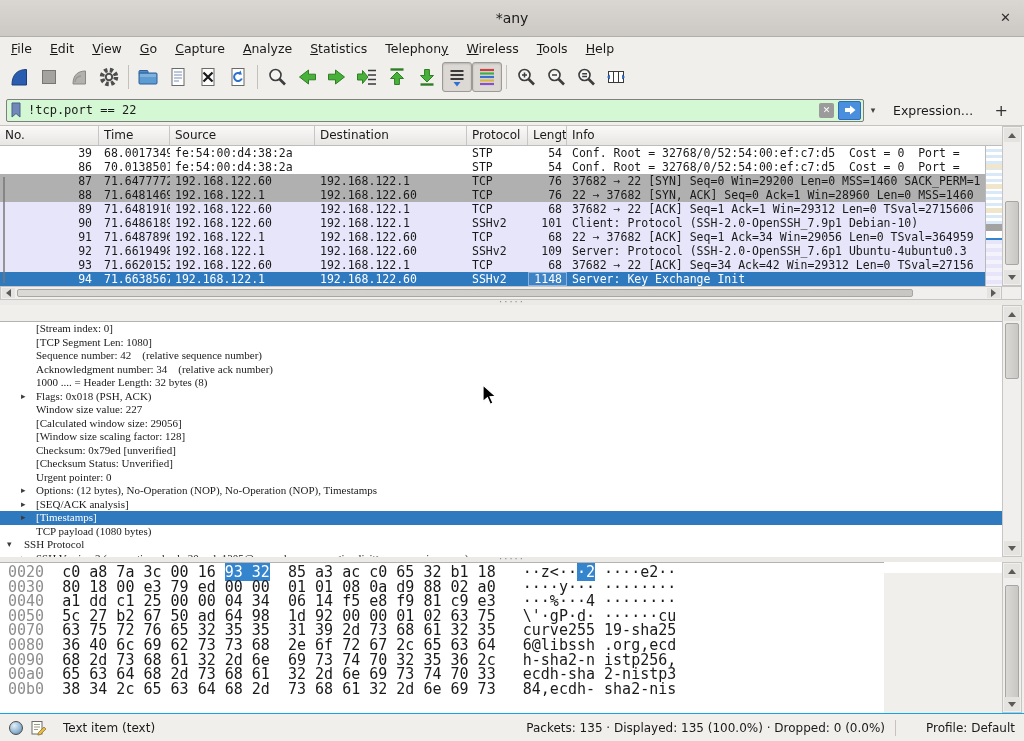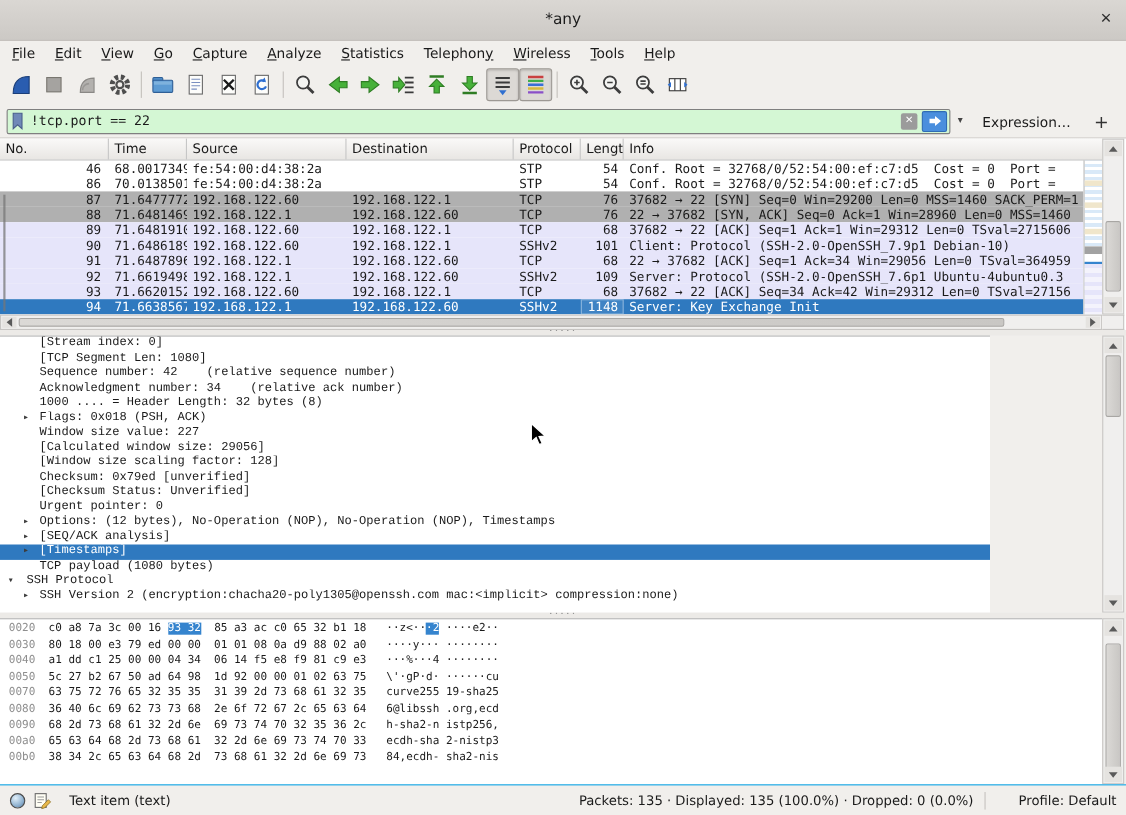--- a/index.html
+++ b/index.html
@@ -56,31 +56,31 @@
   .sb-thumb{position:absolute;left:2px;right:2px;background:linear-gradient(90deg,#dbd9d6,#c9c7c4);border:1px solid #a8a6a3;border-radius:2px;}
   .tri{width:0;height:0;}
   .tri.up{border-left:4px solid transparent;border-right:4px solid transparent;border-bottom:5px solid #5a5a5a;}
   .tri.dn{border-left:4px solid transparent;border-right:4px solid transparent;border-top:5px solid #5a5a5a;}
   .tri.lf{border-top:4px solid transparent;border-bottom:4px solid transparent;border-right:5px solid #5a5a5a;}
   .tri.rt{border-top:4px solid transparent;border-bottom:4px solid transparent;border-left:5px solid #5a5a5a;}
   .hsb-btn{position:absolute;top:1px;bottom:1px;width:13px;background:#e5e3e0;display:flex;align-items:center;justify-content:center;}
   
   .split{position:absolute;left:0;right:0;background:#eceae7;text-align:center;color:#8a8a8a;font-size:10px;line-height:4px;letter-spacing:2px;overflow:hidden;}
   
-  .dpane{position:absolute;top:305px;left:0;width:900px;height:252px;background:#fff;border-top:1px solid #b3b3b3;box-sizing:border-box;overflow:hidden;font-family:Liberation Mono, monospace;font-size:11px;}
+  .dpane{position:absolute;top:321px;left:0;width:1002px;height:252px;background:#fff;border-top:1px solid #b3b3b3;box-sizing:border-box;overflow:hidden;font-family:Liberation Serif, serif;font-size:11px;}
   .dline{position:relative;height:13.5px;line-height:13.5px;display:flex;white-space:pre;}
   .dline .arr{position:absolute;font-size:9px;color:#3c3c3c;top:0;}
   .dline.l1 .txt{padding-left:24px;}
   .dline.l2 .txt{padding-left:36px;}
   .dline.l1 .arr{left:7px;}
   .dline.l2 .arr{left:21px;}
   .dline .txt{flex:1 1 auto;overflow:hidden;}
   .dline.sel .txt{background:var(--sel);color:#fff;}
   
-  .hpane{position:absolute;top:562px;left:0;width:1002px;height:151px;background:#fff;border-top:1px solid #b3b3b3;box-sizing:border-box;overflow:hidden;font-family:"DejaVu Sans Mono",monospace;font-size:10px;padding:2px 0 0 8px;}
+  .hpane{position:absolute;top:562px;left:0;width:884px;height:151px;background:#fff;border-top:1px solid #b3b3b3;box-sizing:border-box;overflow:hidden;font-family:"DejaVu Sans Mono",monospace;font-size:15px;padding:2px 0 0 8px;}
   .hrow{height:14.6px;line-height:14.6px;white-space:pre;}
   .off{color:#8e8e8e;}
   .hl{background:var(--hl);color:#fff;}
   
   .statusbar{position:absolute;top:713px;left:0;right:0;height:28px;background:#f1efec;border-top:1px solid #0ea5e9;display:flex;align-items:center;font-size:12px;}
   .sicon{width:14px;height:14px;border-radius:50%;margin-left:9px;background:radial-gradient(circle at 35% 30%,#e2f0fa,#8fb2d0 60%,#53789e);border:1px solid #4a4a4a;box-sizing:border-box;flex:0 0 auto;}
   .snote{margin-left:8px;flex:0 0 auto;display:flex;}
   .sleft{margin-left:16px;}
   .spacer{flex:1;}
   .sdiv{width:1px;height:16px;background:#c6c2be;margin:0 10px;flex:0 0 auto;}
@@ -265,21 +265,21 @@
     <div class="phead" id="phead">
         <div class="phc" style="width: 99px;">No.</div>
         <div class="phc" style="width: 71px;">Time</div>
         <div class="phc" style="width: 145px;">Source</div>
         <div class="phc" style="width: 152px;">Destination</div>
         <div class="phc" style="width: 61px;">Protocol</div>
         <div class="phc" style="width: 39px;">Length</div>
         <div class="phc last">Info</div>
       </div>
     <div class="prows" id="prows">
-        <div class="prow v-stp"><span class="pc no">46</span><span class="pc time">68.001734936</span><span class="pc src">fe:54:00:d4:38:2a</span><span class="pc dst"></span><span class="pc proto">STP</span><span class="pc len">54</span><span class="pc info">Conf. Root = 32768/0/52:54:00:ef:c7:d5  Cost = 0  Port =</span></div>
+        <div class="prow v-stp"><span class="pc no">39</span><span class="pc time">68.001734936</span><span class="pc src">fe:54:00:d4:38:2a</span><span class="pc dst"></span><span class="pc proto">STP</span><span class="pc len">54</span><span class="pc info">Conf. Root = 32768/0/52:54:00:ef:c7:d5  Cost = 0  Port =</span></div>
         <div class="prow v-stp"><span class="pc no">86</span><span class="pc time">70.013850163</span><span class="pc src">fe:54:00:d4:38:2a</span><span class="pc dst"></span><span class="pc proto">STP</span><span class="pc len">54</span><span class="pc info">Conf. Root = 32768/0/52:54:00:ef:c7:d5  Cost = 0  Port =</span></div>
         <div class="prow v-syn"><span class="pc no">87</span><span class="pc time">71.647777234</span><span class="pc src">192.168.122.60</span><span class="pc dst">192.168.122.1</span><span class="pc proto">TCP</span><span class="pc len">76</span><span class="pc info">37682 → 22 [SYN] Seq=0 Win=29200 Len=0 MSS=1460 SACK_PERM=1</span></div>
         <div class="prow v-syn"><span class="pc no">88</span><span class="pc time">71.648146932</span><span class="pc src">192.168.122.1</span><span class="pc dst">192.168.122.60</span><span class="pc proto">TCP</span><span class="pc len">76</span><span class="pc info">22 → 37682 [SYN, ACK] Seq=0 Ack=1 Win=28960 Len=0 MSS=1460</span></div>
         <div class="prow v-tcp"><span class="pc no">89</span><span class="pc time">71.648191037</span><span class="pc src">192.168.122.60</span><span class="pc dst">192.168.122.1</span><span class="pc proto">TCP</span><span class="pc len">68</span><span class="pc info">37682 → 22 [ACK] Seq=1 Ack=1 Win=29312 Len=0 TSval=2715606</span></div>
         <div class="prow v-tcp"><span class="pc no">90</span><span class="pc time">71.648618924</span><span class="pc src">192.168.122.60</span><span class="pc dst">192.168.122.1</span><span class="pc proto">SSHv2</span><span class="pc len">101</span><span class="pc info">Client: Protocol (SSH-2.0-OpenSSH_7.9p1 Debian-10)</span></div>
         <div class="prow v-tcp"><span class="pc no">91</span><span class="pc time">71.648789678</span><span class="pc src">192.168.122.1</span><span class="pc dst">192.168.122.60</span><span class="pc proto">TCP</span><span class="pc len">68</span><span class="pc info">22 → 37682 [ACK] Seq=1 Ack=34 Win=29056 Len=0 TSval=364959</span></div>
         <div class="prow v-tcp"><span class="pc no">92</span><span class="pc time">71.661949820</span><span class="pc src">192.168.122.1</span><span class="pc dst">192.168.122.60</span><span class="pc proto">SSHv2</span><span class="pc len">109</span><span class="pc info">Server: Protocol (SSH-2.0-OpenSSH_7.6p1 Ubuntu-4ubuntu0.3</span></div>
         <div class="prow v-tcp"><span class="pc no">93</span><span class="pc time">71.662015274</span><span class="pc src">192.168.122.60</span><span class="pc dst">192.168.122.1</span><span class="pc proto">TCP</span><span class="pc len">68</span><span class="pc info">37682 → 22 [ACK] Seq=34 Ack=42 Win=29312 Len=0 TSval=27156</span></div>
         <div class="prow v-sel"><span class="pc no">94</span><span class="pc time">71.663856741</span><span class="pc src">192.168.122.1</span><span class="pc dst">192.168.122.60</span><span class="pc proto">SSHv2</span><span class="pc len lenfocus">1148</span><span class="pc info">Server: Key Exchange Init</span></div>
         <div class="relline"></div>

